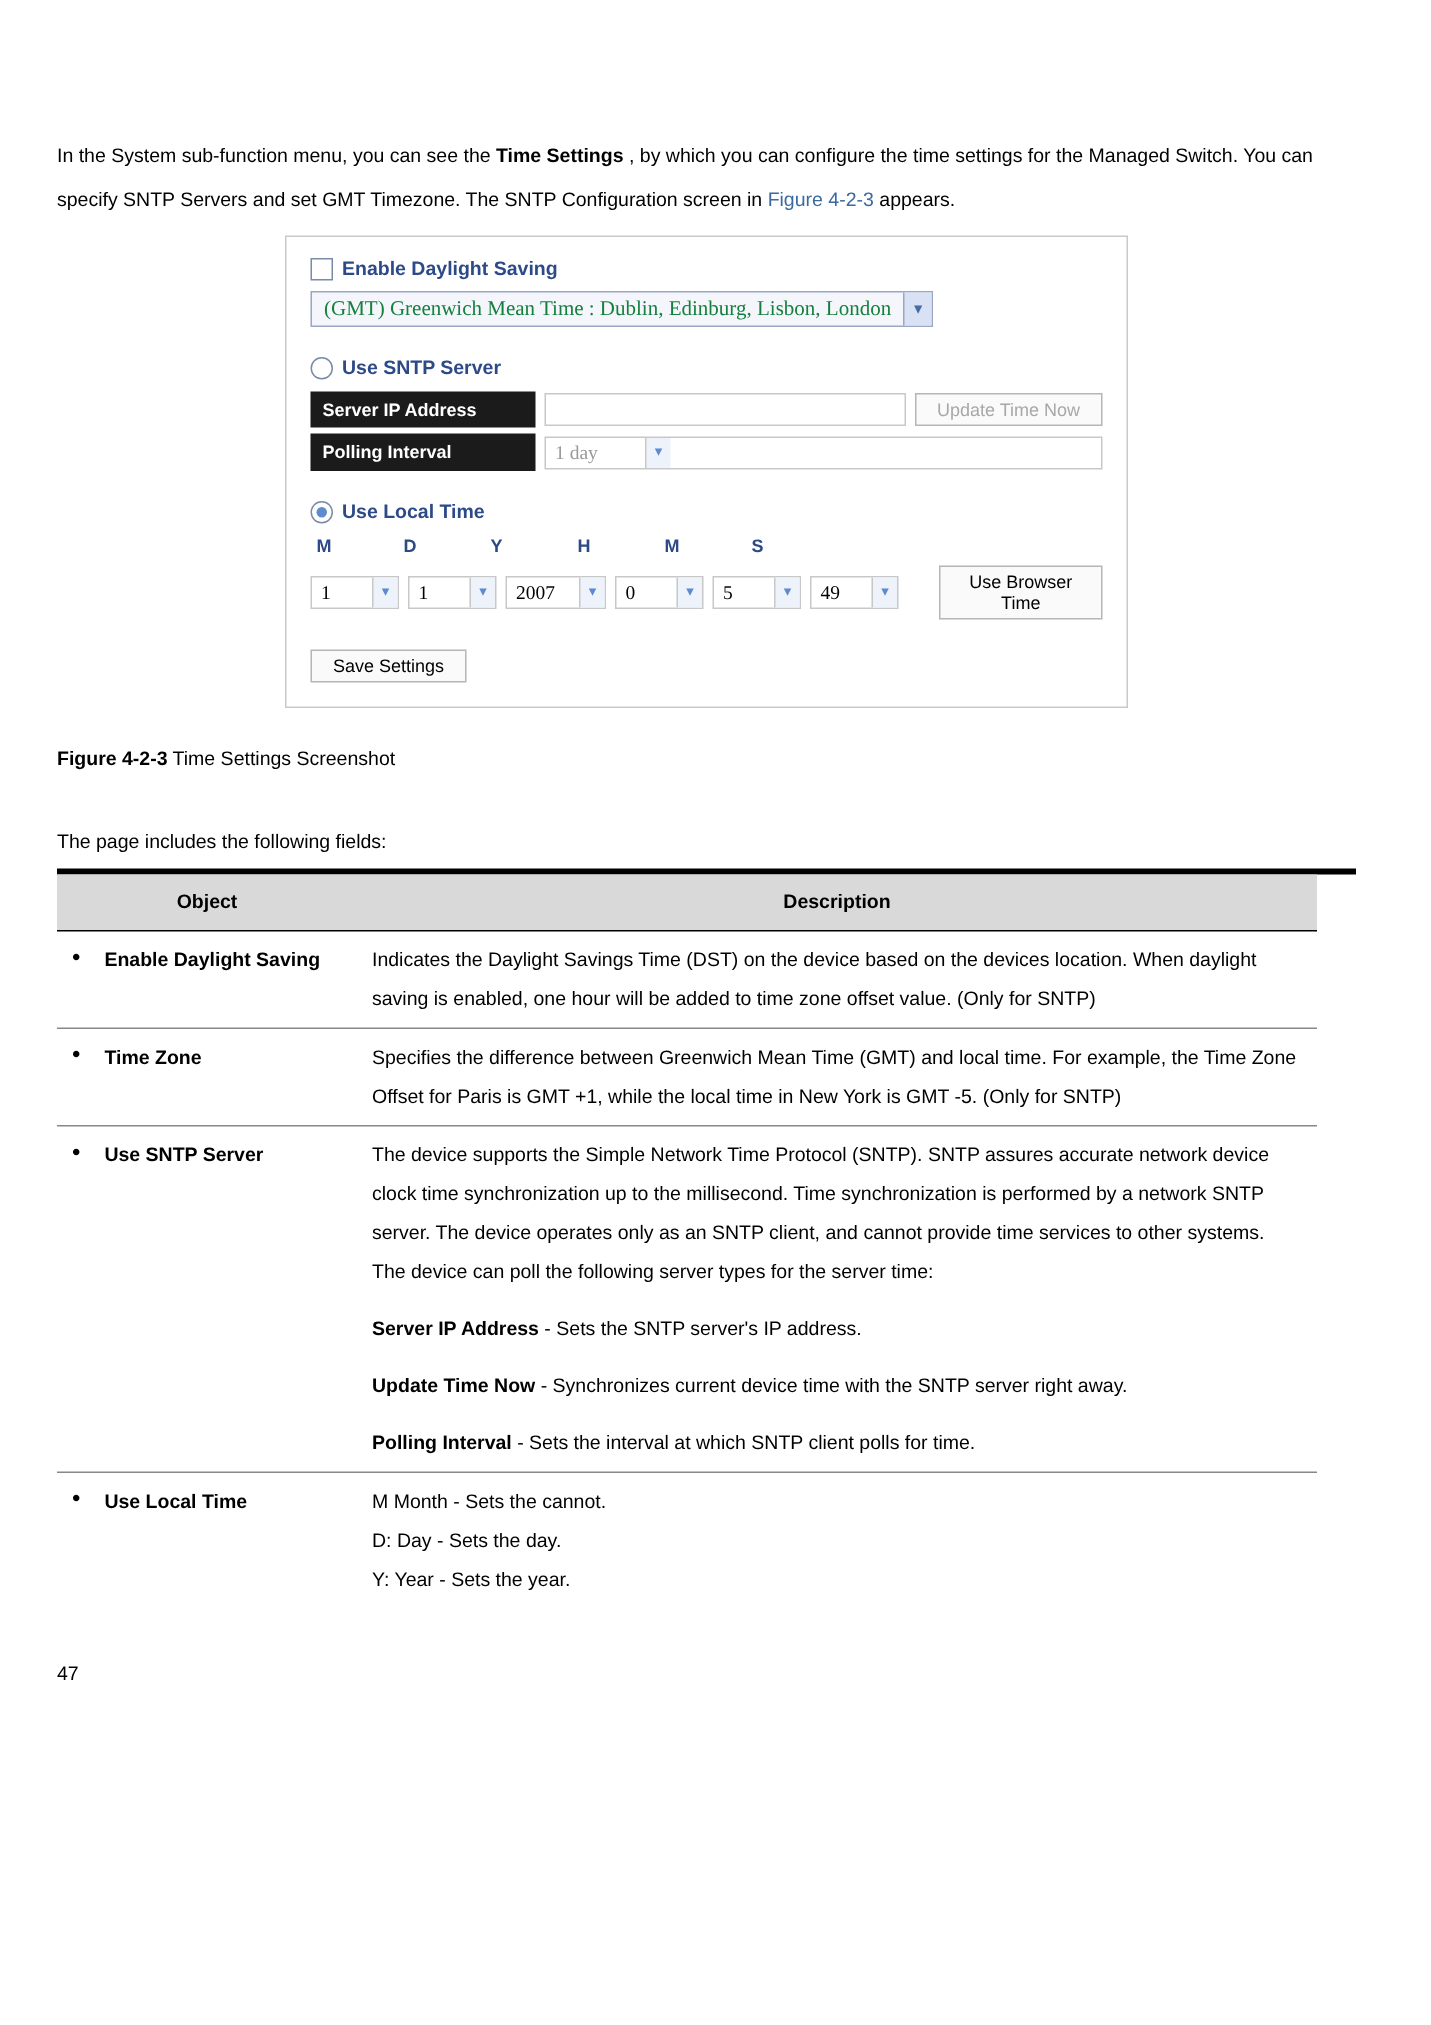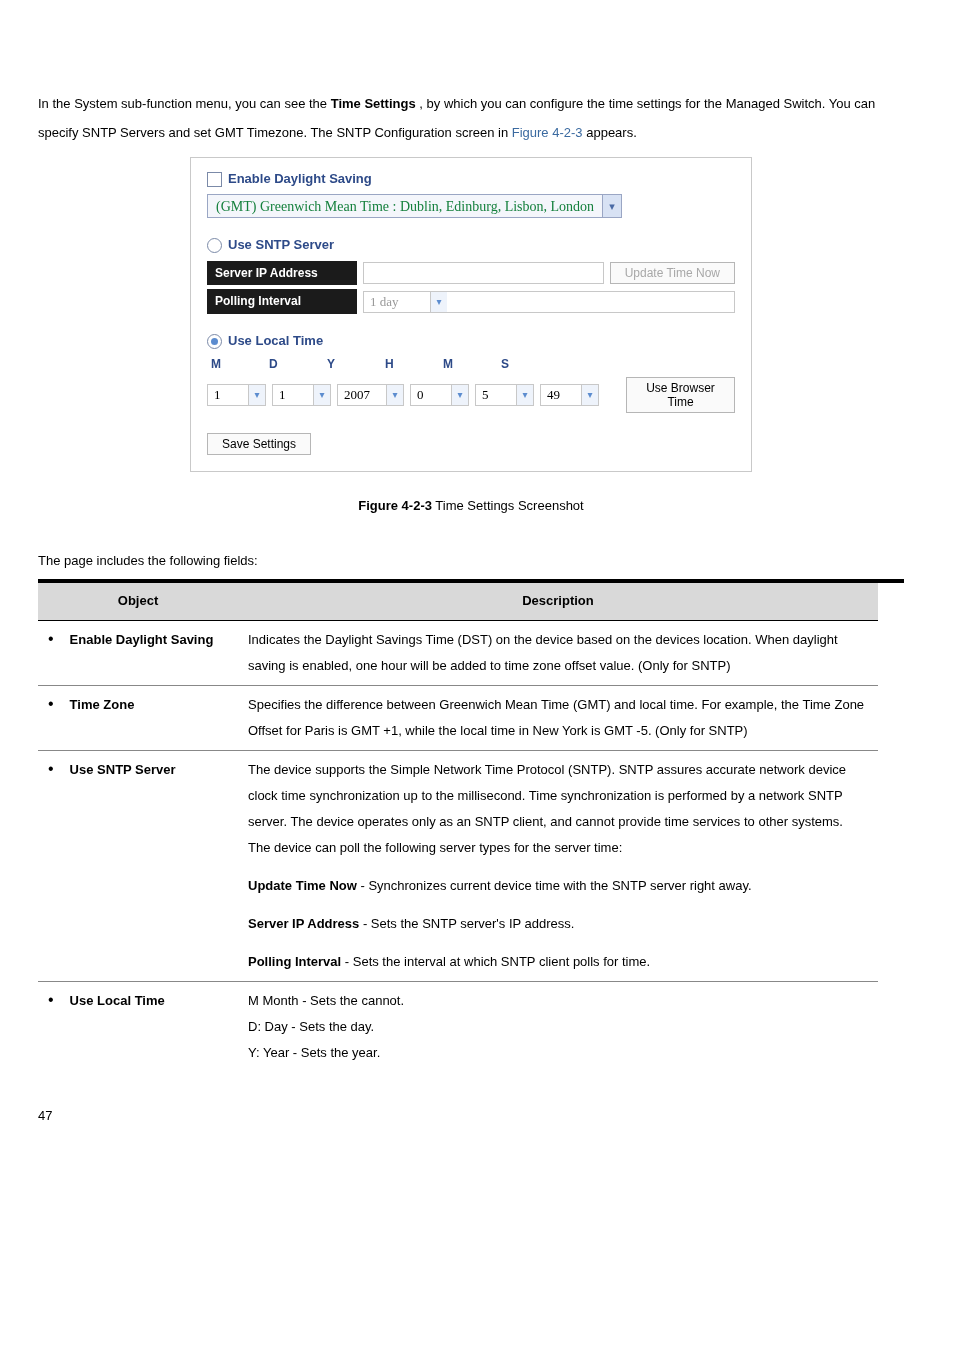--- a/index.html
+++ b/index.html
@@ -25,21 +25,21 @@
   .btn.disabled{color:#a8a8a8;}
   .poll-row{display:grid;grid-template-columns:150px auto;gap:6px;align-items:center;margin-top:4px;}
   .sel{display:inline-flex;align-items:center;border:1px solid #c8c8c8;background:#fff;height:20px;font-family:'Times New Roman',serif;color:#999;font-size:13px;}
   .sel.enabled{color:#000;}
   .sel .sv{padding:0 6px;min-width:28px;}
   .sel .ar{width:16px;height:20px;border-left:1px solid #c8c8c8;display:flex;align-items:center;justify-content:center;color:#5c8ccf;font-size:10px;background:#eef3fb;}
   .letters{display:flex;gap:40px;margin:6px 0 4px 4px;color:#2d4a88;font-weight:bold;font-size:12px;}
   .letters span{width:18px;text-align:left;}
   .sels{display:flex;gap:6px;align-items:center;}
   .save-row{display:flex;margin-top:20px;}
-  .caption{text-align:center;font-size:13px;margin-bottom:26px;}
+  .caption{font-size:13px;margin-bottom:26px;}
   .caption .b{font-weight:bold;}
   .fields-intro{font-size:13px;margin-bottom:4px;}
   .doublebar{border-top:3px solid #000;border-bottom:1px solid #000;height:0;margin-bottom:0;}
   table.obj{width:840px;border-collapse:collapse;margin:0;}
   table.obj th{background:#d9d9d9;text-align:center;font-size:13px;font-weight:bold;padding:4px 10px;border-bottom:1px solid #000;}
   table.obj td{vertical-align:top;font-size:13px;padding:6px 10px 6px 10px;border-bottom:1px solid #888;line-height:2.0;}
   table.obj td.noborder{border-bottom:none;}
   table.obj td:first-child{width:180px;}
   .bullet{display:flex;gap:16px;}
   .bullet .dotb{font-size:16px;line-height:1;padding-top:4px;}
@@ -172,25 +172,25 @@
       <td class="noborder">
             <div class="bullet">
               <span class="dotb">•</span>
               <span class="lbl">Use SNTP Server</span>
             </div>
           </td>
       <td class="noborder">The device supports the Simple Network Time Protocol (SNTP). SNTP assures accurate network device clock time synchronization up to the millisecond. Time synchronization is performed by a network SNTP server. The device operates only as an SNTP client, and cannot provide time services to other systems. The device can poll the following server types for the server time:</td>
     </tr>
     <tr>
           <td class="noborder"></td>
+          <td class="noborder"><span class="subterm">Server IP Address</span><span> - Sets the SNTP server's IP address.</span></td>
+        </tr>
+    <tr>
+          <td class="noborder"></td>
           <td class="noborder"><span class="subterm">Update Time Now</span><span> - Synchronizes current device time with the SNTP server right away.</span></td>
-        </tr>
-    <tr>
-          <td class="noborder"></td>
-          <td class="noborder"><span class="subterm">Server IP Address</span><span> - Sets the SNTP server's IP address.</span></td>
         </tr>
     <tr>
           <td></td>
           <td><span class="subterm">Polling Interval</span><span> - Sets the interval at which SNTP client polls for time.</span></td>
         </tr>
     <tr>
       <td class="noborder">
             <div class="bullet">
               <span class="dotb">•</span>
               <span class="lbl">Use Local Time</span>

